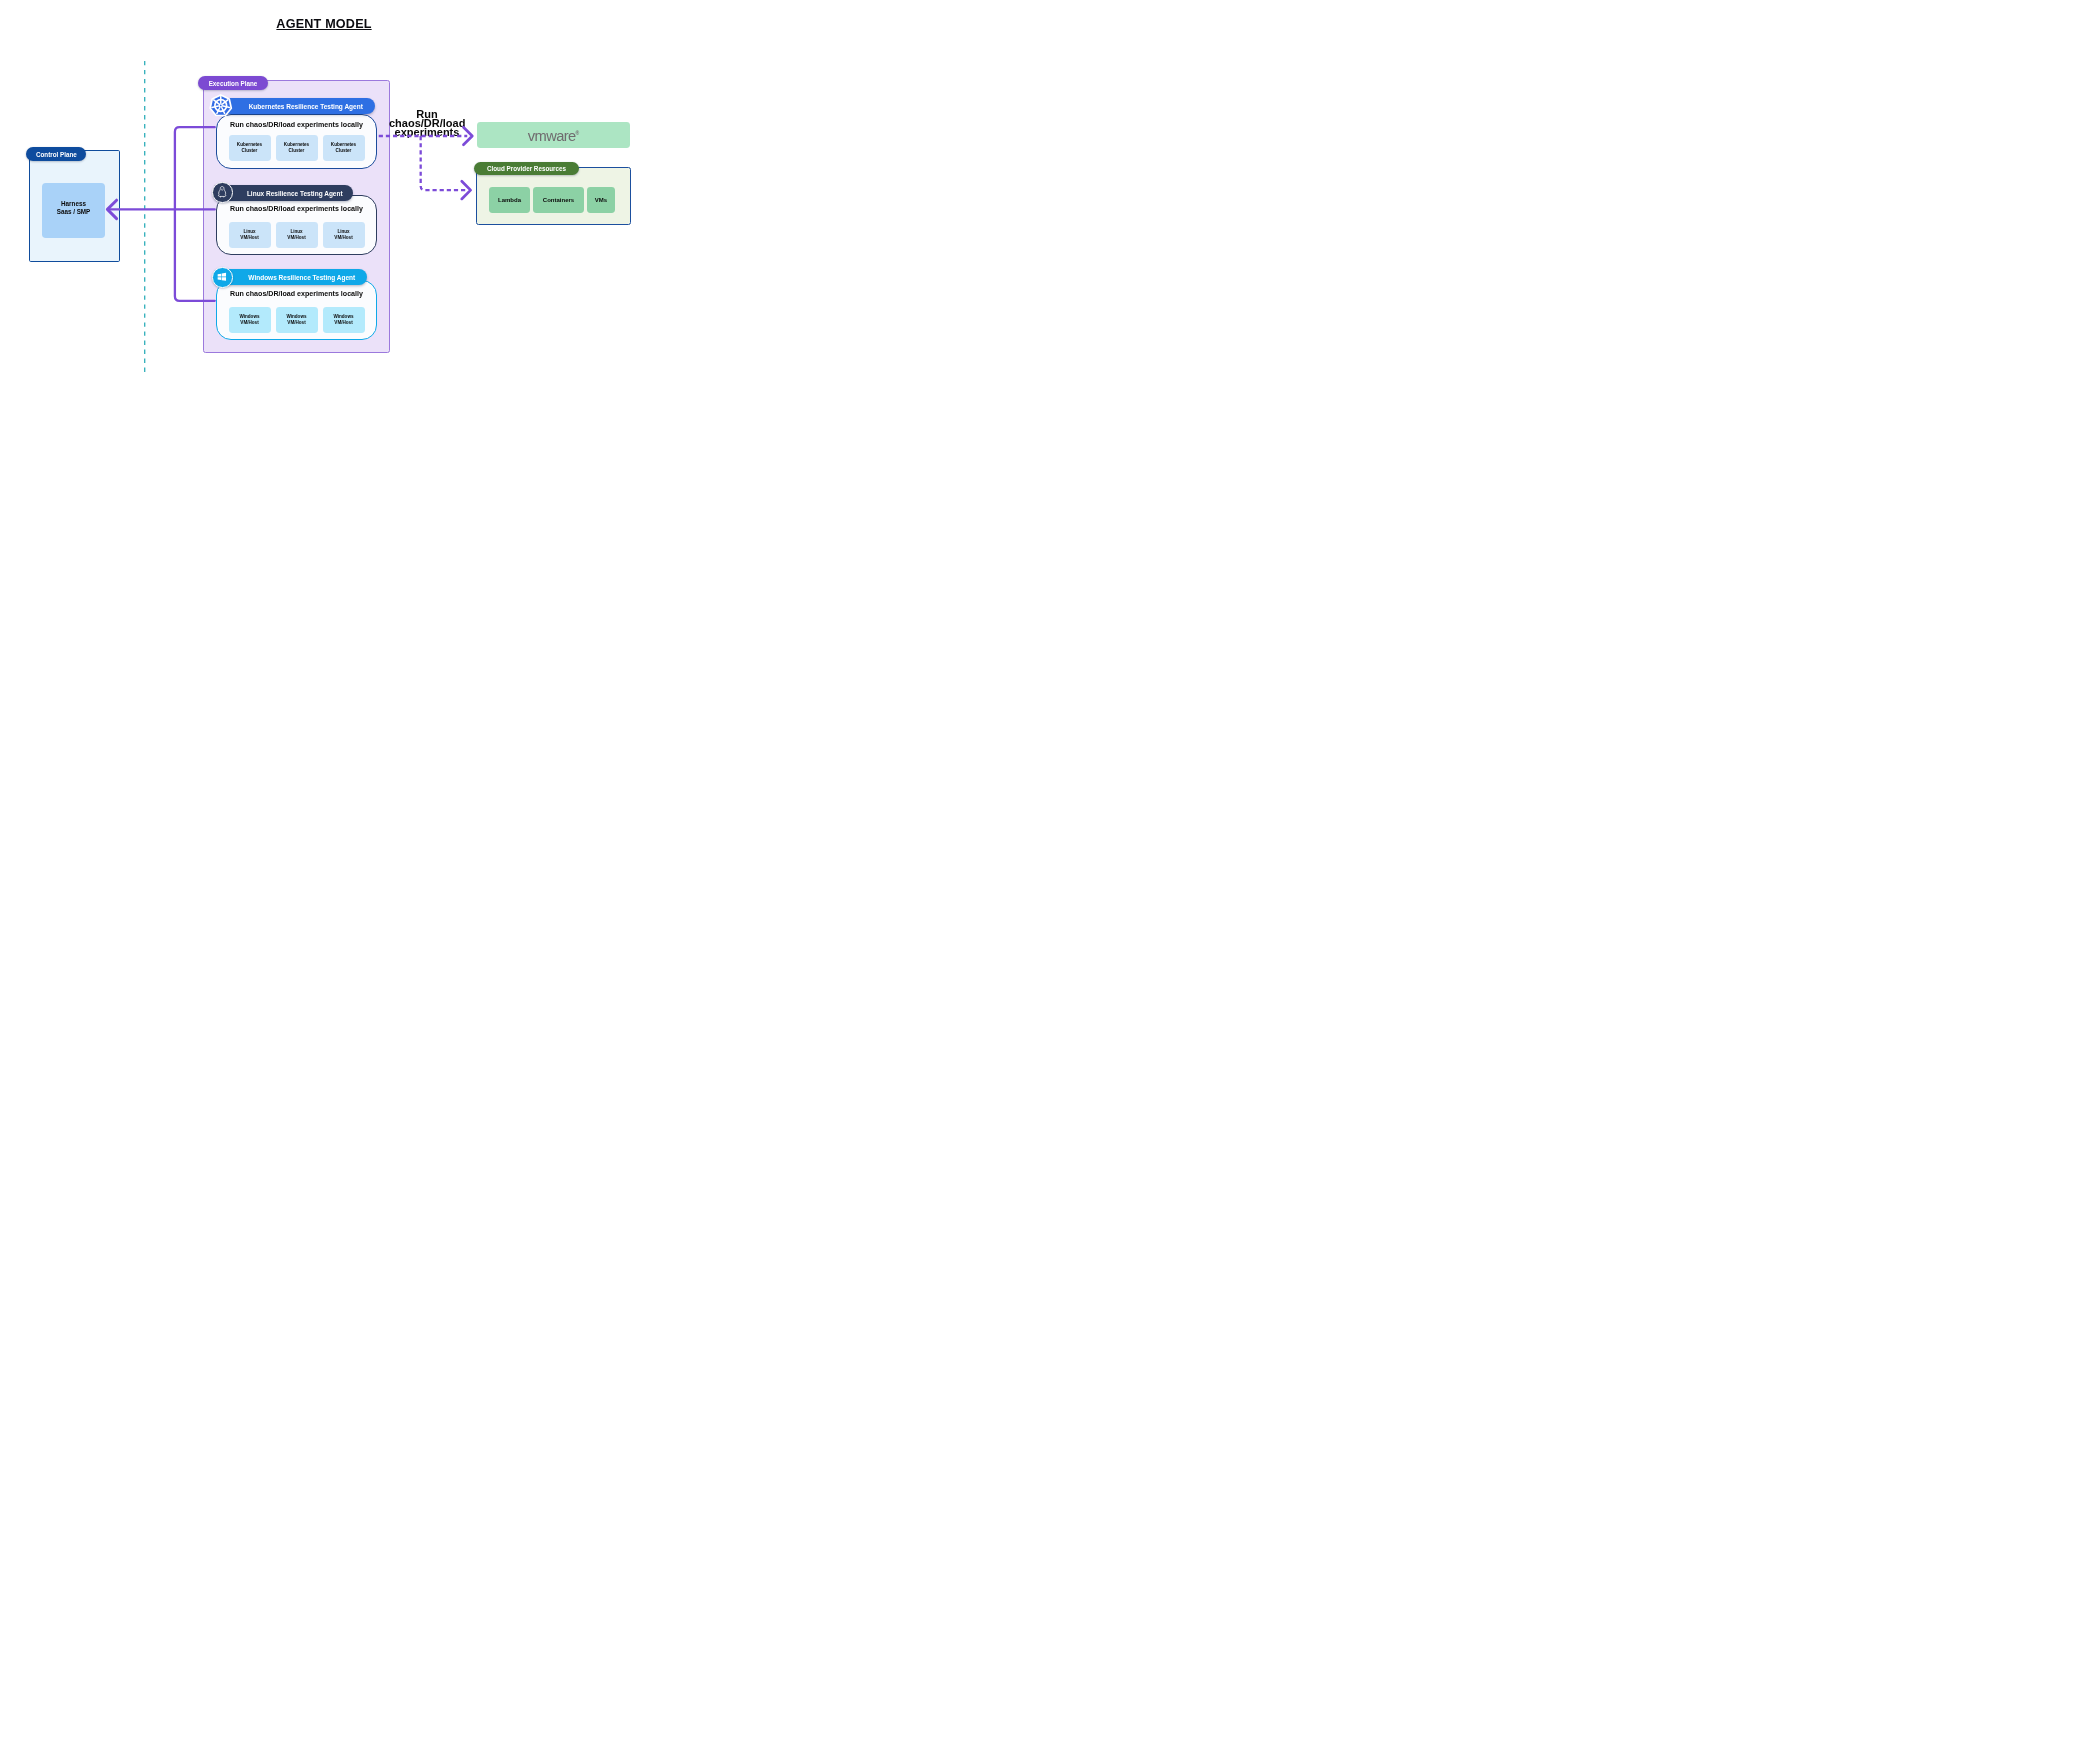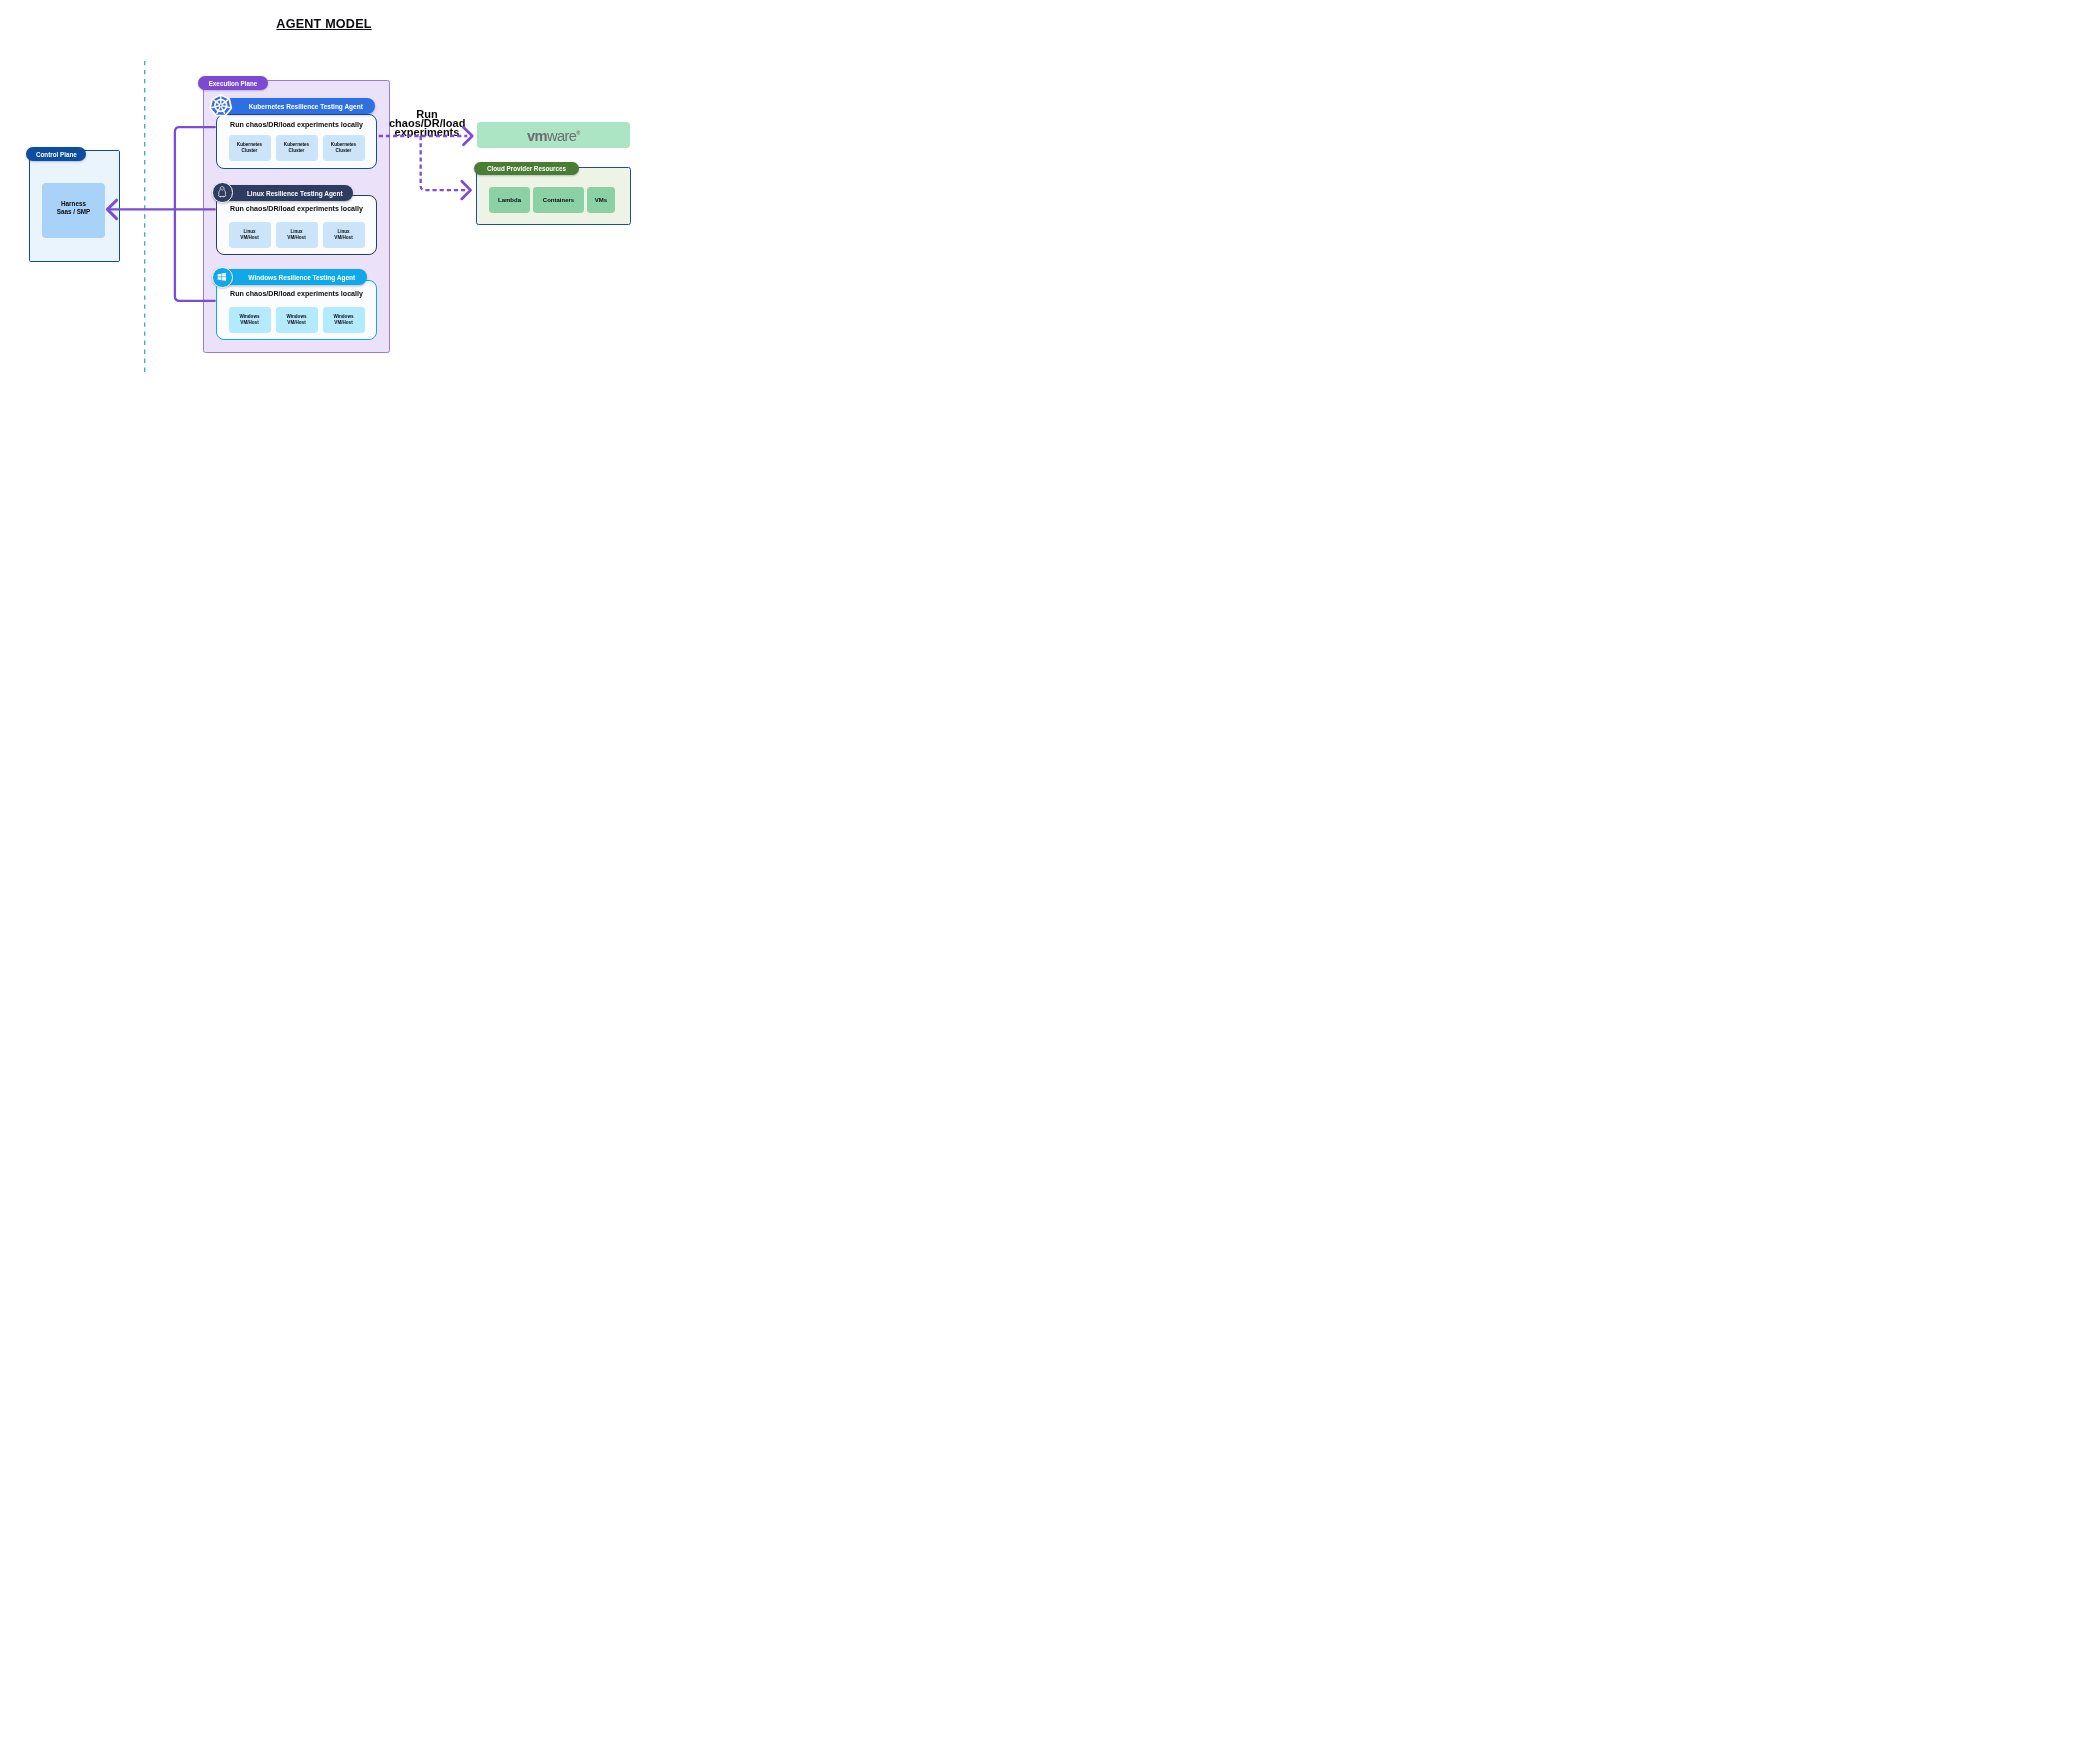--- a/index.html
+++ b/index.html
@@ -45,21 +45,21 @@
   
   .agent-pill{
     position:absolute; left:213px; height:16.4px; border-radius:8.4px;
     display:flex; align-items:center; justify-content:center;
     padding-left:23.5px; box-sizing:border-box;
     color:#fff; font-size:6.5px; font-weight:600; white-space:nowrap;
     box-shadow:0 1.3px 2.5px rgba(25,35,70,.30); z-index:6;
   }
   .agent-box{
     position:absolute; left:216px; width:161px; box-sizing:border-box;
-    background:#FBFCFE; border-radius:8px; z-index:5;
+    background:#FBFCFE; border-radius:15px; z-index:5;
     display:flex; flex-direction:column; align-items:center;
   }
   .agent-desc{ font-size:7.1px; font-weight:700; color:#0b0b0b; line-height:10px; }
   .node-row{ display:flex; gap:5px; }
   .node{
     width:42px; height:26px; border-radius:3.4px;
     display:flex; flex-direction:column; align-items:center; justify-content:center;
     font-size:4.6px; font-weight:600; color:#0b0b0b; line-height:6.3px; text-align:center;
   }
   .k8s  .node{ background:#CBE4F9; }
@@ -80,21 +80,21 @@
     font-size:11px; font-weight:700; color:#0b0b0b; line-height:9.2px;
   }
   .vmware-box{
     left:477px; top:122px; width:153px; height:25.6px;
     background:#ACE5C3; border-radius:3.4px; z-index:3;
     display:flex; align-items:flex-start; justify-content:center;
   }
   .vmware-logo{
     margin-top:3.4px; color:#6F6B6E; font-size:14.7px; letter-spacing:-0.6px; line-height:17.6px;
   }
-  .vmware-logo .vm{ font-weight:700; }
+  .vmware-logo .vm{ font-weight:400; }
   .vmware-logo .ware{ font-weight:400; }
   .vmware-logo sup{ font-size:5px; letter-spacing:0; font-weight:600; vertical-align:5.9px; }
 
   .cloud-pill{ left:474px; top:162px; width:105px; height:13.4px; font-size:6.3px; background:#4A7C35; }
   .cloud-box{
     left:476px; top:167px; width:153px; height:56px;
     background:#EEF4E5; border:0.6px solid #1B4F9E; border-radius:2.5px; z-index:3;
   }
   .res{
     position:absolute; top:187px; height:26.4px; background:#8CD1A5; border-radius:3.4px; z-index:4;

